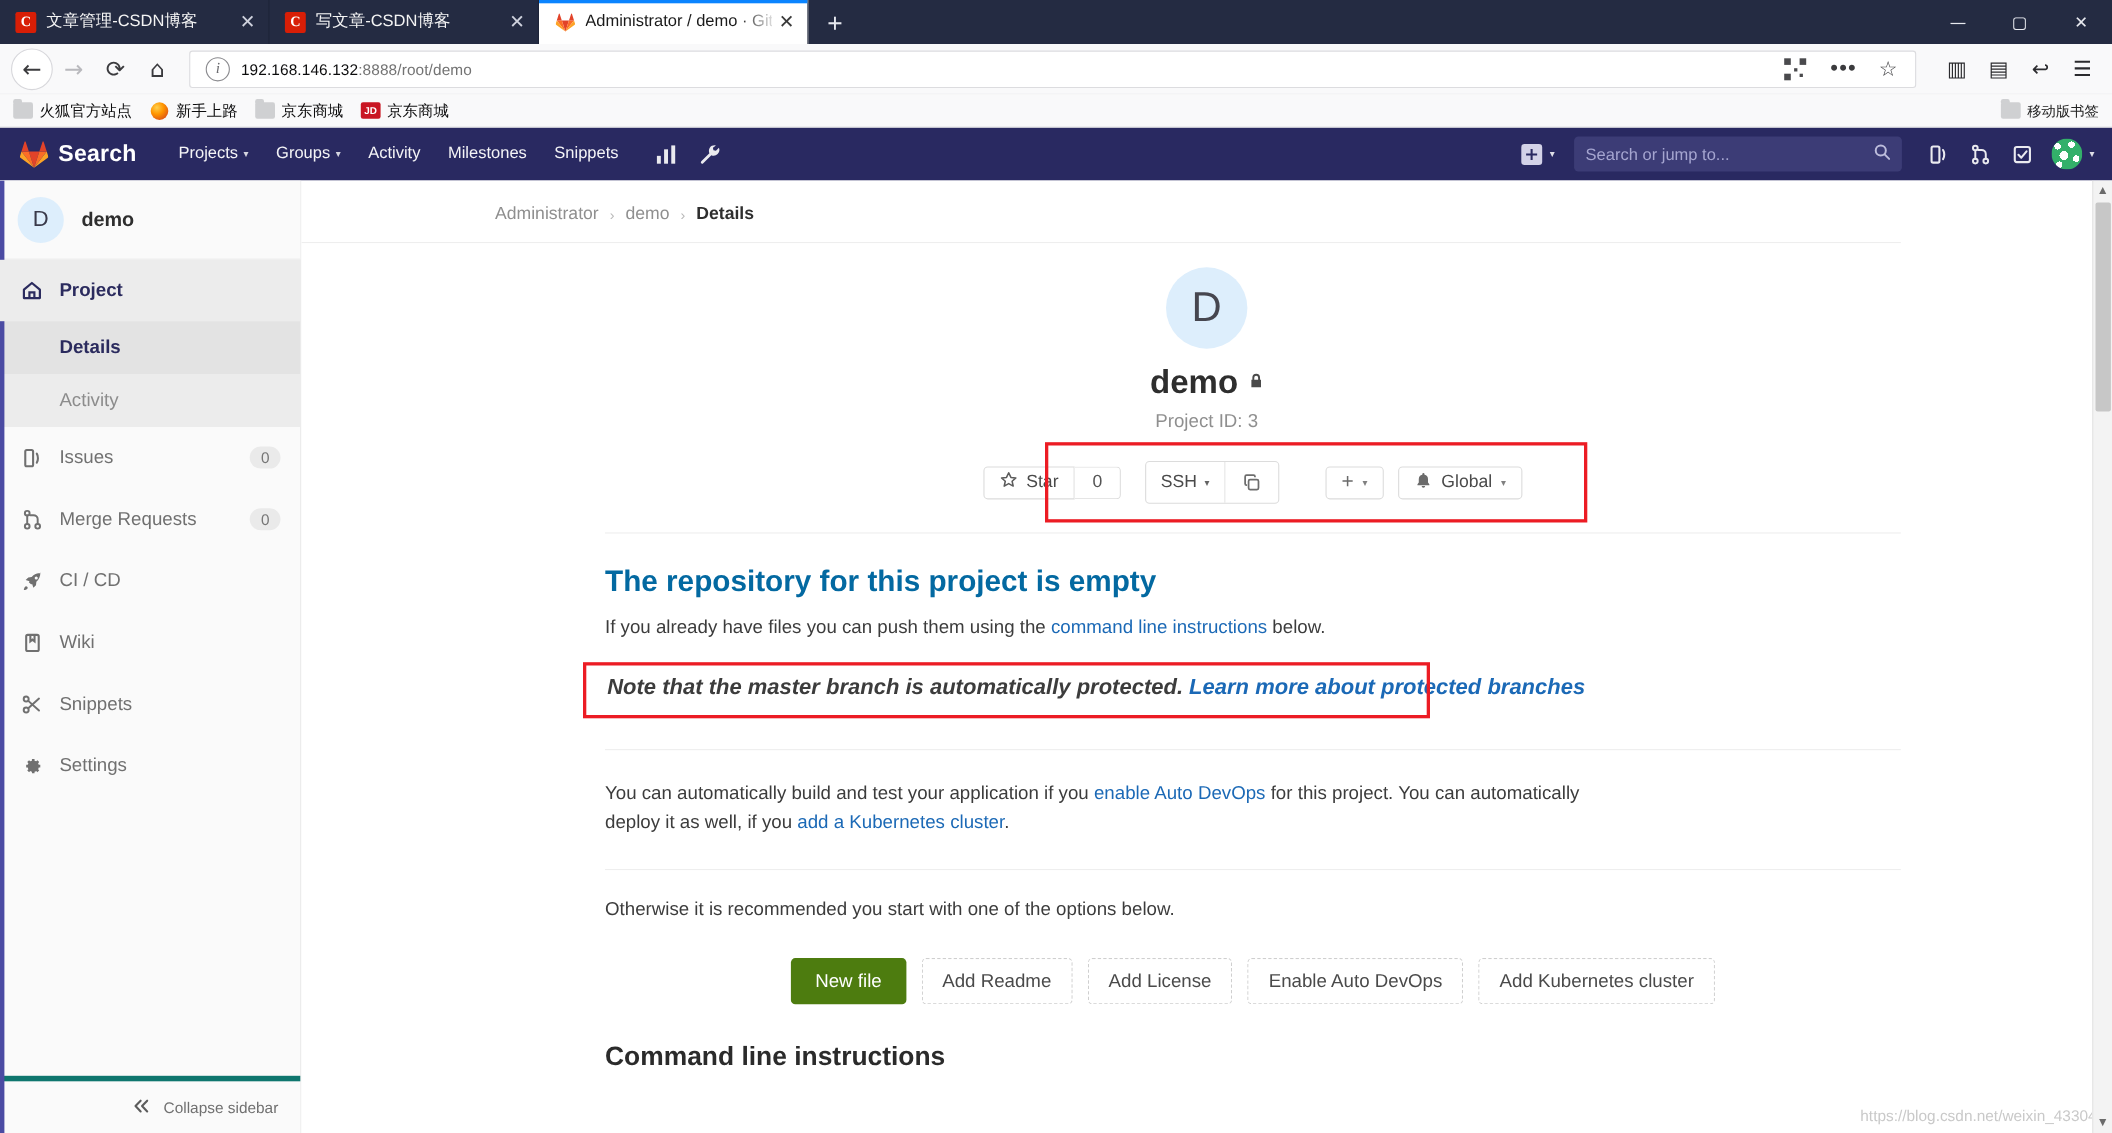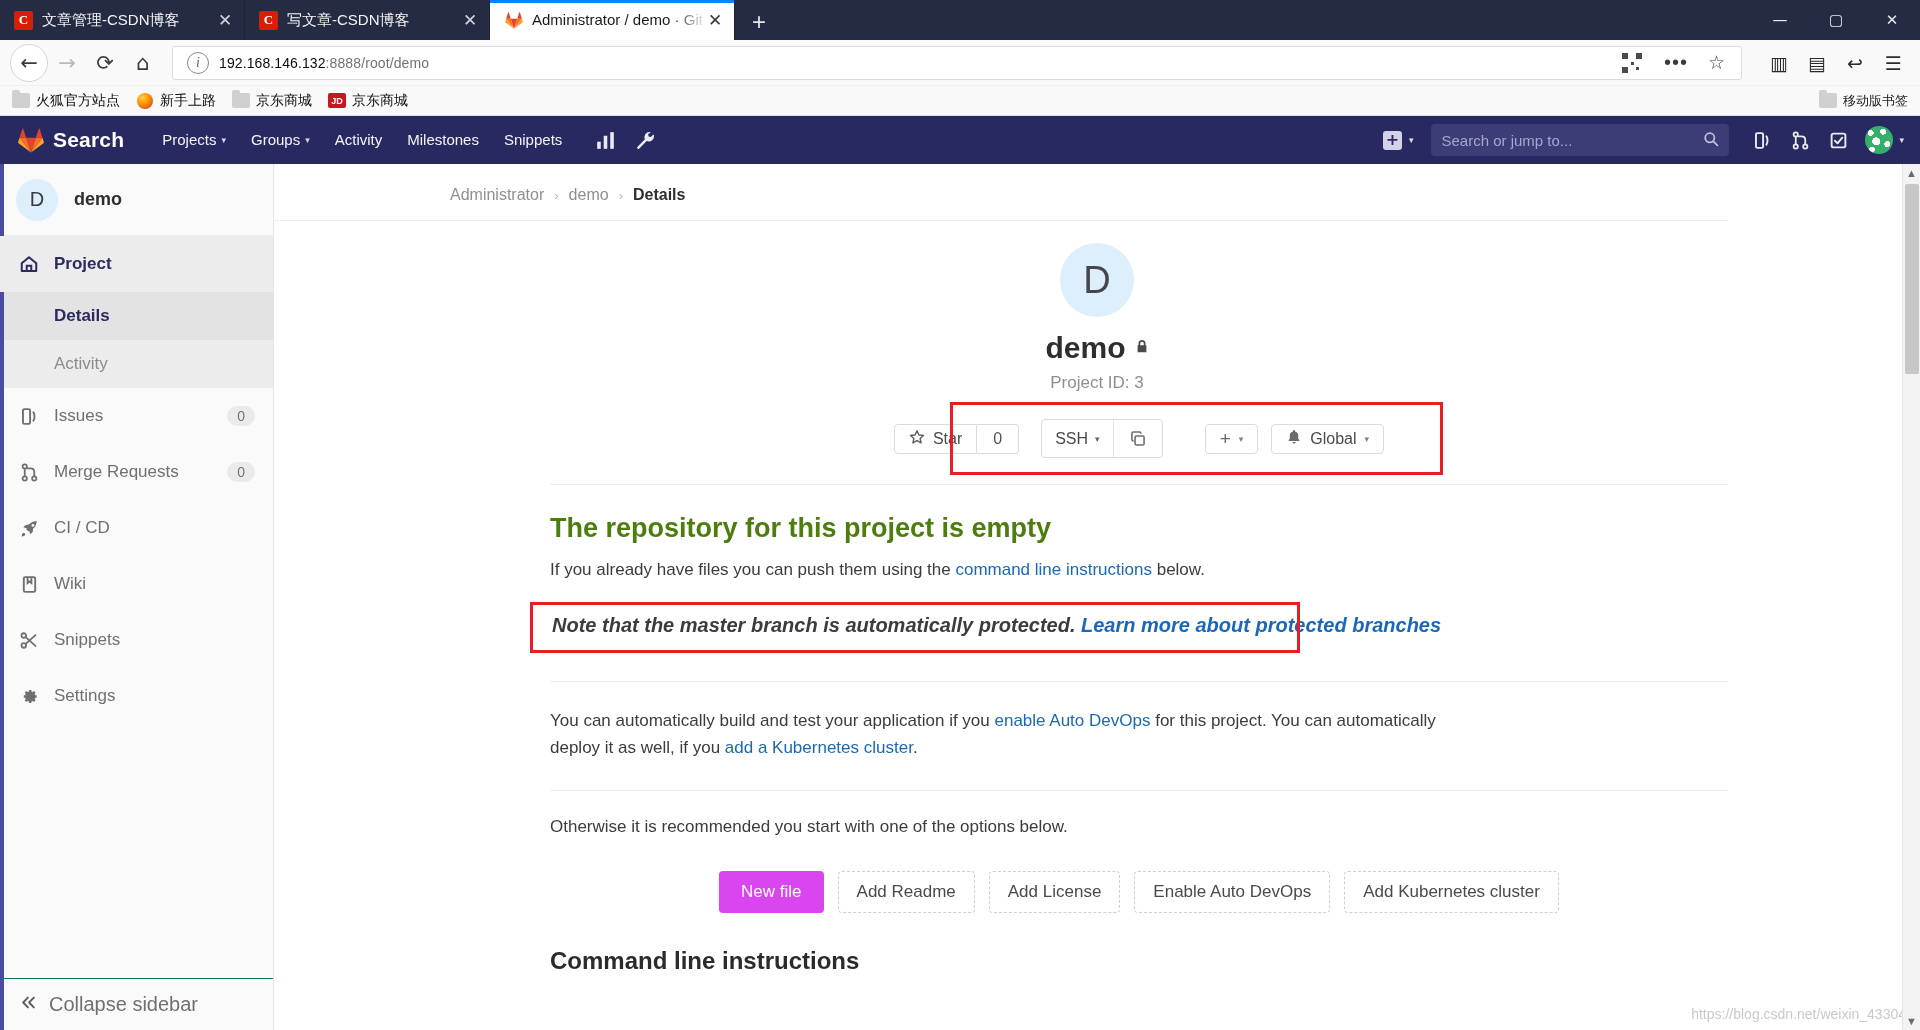--- a/index.html
+++ b/index.html
@@ -207,21 +207,21 @@
     height: 48px; display: flex; align-items: center; padding-left: 54px;
     font-size: 17px; color: #8c8c8c; background: #ececec;
   }
   .sb-sub.selected { color: #2b2b5e; font-weight: bold; background: #e3e3e3; }
   .sb-count {
     margin-left: auto; background: #eaeaea; color: #767676; border-radius: 10px;
     font-size: 14px; padding: 2px 10px; min-width: 26px; text-align: center;
   }
   .sb-collapse {
     height: 52px; display: flex; align-items: center; gap: 12px; padding: 0 20px;
-    border-top: 1px solid #0f766e; color: #707070; font-size: 20px; background:#fafafa;
+    border-top: 5px solid #0f766e; color: #707070; font-size: 14px; background:#fafafa;justify-content:flex-end;
   }
 
   
   .main { flex: 1 1 auto; overflow: hidden; position: relative; background: #fff; }
   .breadcrumb {
     padding: 22px 0 16px 176px; font-size: 16px; color: #8f8f8f;
     border-bottom: 1px solid #eee; margin-right: 192px; display: flex; gap: 10px; align-items: center;
   }
   .breadcrumb .sep { color: #b9b9b9; font-size: 13px; }
   .breadcrumb .cur { color: #2e2e2e; font-weight: bold; }
@@ -268,21 +268,21 @@
     width: 48px; display: flex; align-items: center; justify-content: center;
     color: #666; font-size: 17px;
   }
   .red-box {
     position: absolute; border: 3px solid #ec1c24; pointer-events: none; box-sizing: border-box;
   }
   .rb-clone { left: 400px; top: -17px; width: 493px; height: 73px; }
   .notif-grp { display: flex; align-items: center; gap: 13px; margin-left: 42px; }
 
   .empty-sec { padding: 28px 0 0 276px; margin-right: 192px; }
-  .empty-title { font-size: 27px; font-weight: bold; color: #4d7c0f; }
+  .empty-title { font-size: 27px; font-weight: bold; color: #0369a1; }
   .empty-sub { margin-top: 16px; font-size: 17px; color: #3c3c3c; }
   a.link { color: #1b69b6; text-decoration: none; }
   .note-wrap { position: relative; margin-top: 22px; }
   .note {
     font-style: italic; font-size: 20px; color: #3c3c3c; padding: 12px 0 12px 2px; font-weight: bold;
   }
   .rb-note { left: -20px; top: 0; width: 770px; height: 51px; }
 
   .divider { border-top: 1px solid #eee; margin: 32px 192px 0 276px; }
   .para {
@@ -293,21 +293,21 @@
   .para2 { padding: 26px 0 0 276px; font-size: 17px; color: #3c3c3c; }
 
   .actions {
     display: flex; justify-content: center; gap: 14px; margin: 34px 192px 0 276px;
   }
   .dash-btn {
     border: 1px dashed #cfcfcf; background: #fff; border-radius: 4px; height: 42px;
     display: inline-flex; align-items: center; padding: 0 18px; font-size: 17px; color: #4a4a4a;
   }
   .green-btn {
-    background: #d946ef; color: #fff; border: 0; border-radius: 4px; height: 42px;
+    background: #4d7c0f; color: #fff; border: 0; border-radius: 4px; height: 42px;
     display: inline-flex; align-items: center; padding: 0 22px; font-size: 17px;
   }
   .cli-title {
     padding: 34px 0 0 276px; font-size: 24px; font-weight: bold; color: #2b2b2b;
   }
 
   .watermark {
     position: absolute; right: 14px; bottom: 8px; font-size: 14px; color: #c9c9c9;
   }
 

